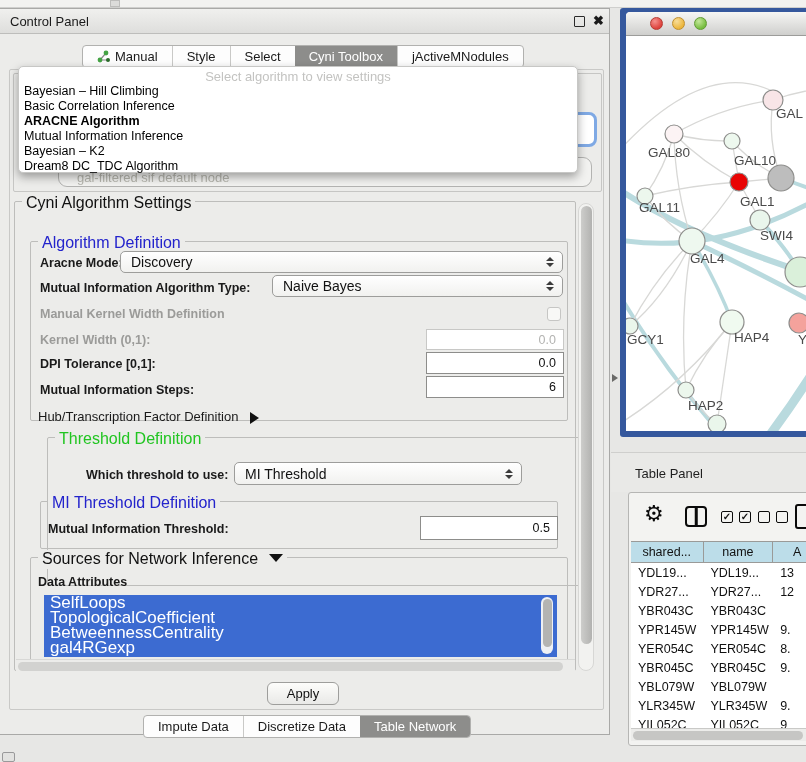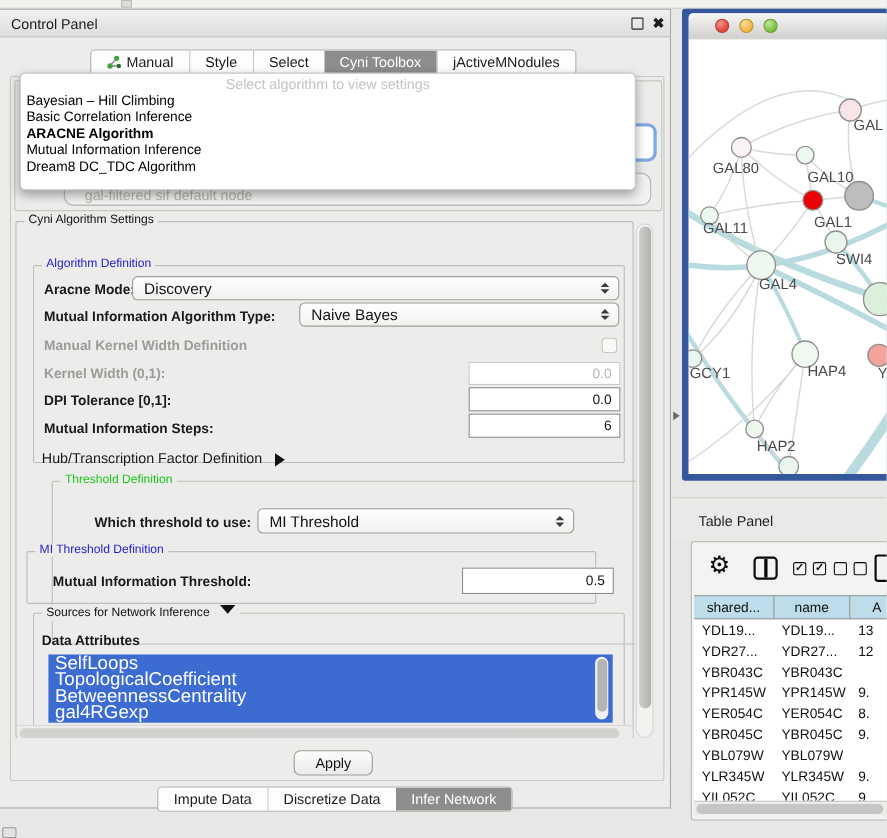--- a/index.html
+++ b/index.html
@@ -26,21 +26,21 @@
   .pitem{font-size:12.5px;line-height:15px;padding-left:5px;color:#000;white-space:nowrap}
   .pitem.hl{font-weight:bold}
   
   .focus-combo{left:552px;top:103px;width:45px;height:35px;background:#fff;border:3px solid #7fa9e4;border-radius:8px;z-index:5}
   .bg-combo{left:58px;top:148px;width:534px;height:30px;background:#f2f2f0;border:1px solid #b3b3b1;border-radius:9px;z-index:6}
   .bg-combo span{position:absolute;left:18px;top:12px;color:#b6b6ae;font-size:13px}
   .outer-box{left:9px;top:60px;width:595px;height:641px;border:1px solid #c9c9c7;border-radius:2px}
   .inner-box{left:13px;top:64px;width:589px;height:119px;border:1px solid #c6c6c4;border-radius:2px}
   
   .gbox{border:1px solid #bdbdbb;border-radius:2px}
-  .gtitle{position:absolute;top:-8px;left:7px;background:#ececea;padding:0 4px;font-size:11px;white-space:nowrap}
+  .gtitle{position:absolute;top:-8px;left:7px;background:#ececea;padding:0 4px;font-size:16px;white-space:nowrap}
   .blue{color:#2323cc}.green{color:#21c521}
   .lbl{position:absolute;font-size:12.5px;font-weight:bold;color:#1a1a1a;white-space:nowrap}
   .lbl.dis{color:#9b9b99}
   .plain{font-weight:normal}
   
   .combo{position:absolute;background:linear-gradient(#ffffff,#f1f1ef);border:1px solid #9d9d9b;border-radius:5px;font-size:14px;display:flex;align-items:center;padding:0 20px 0 10px}
   .arrows{position:absolute;right:7px;top:50%;width:9px;height:14px;margin-top:-7px}
   .arrows:before,.arrows:after{content:"";position:absolute;left:0;border:4px solid transparent}
   .arrows:before{top:-2px;border-bottom-color:#3c3c3c}
   .arrows:after{bottom:-2px;border-top-color:#3c3c3c}
@@ -136,20 +136,21 @@
     <span>gal-filtered sif default node</span>
   </div>
 
   <div class="abs popup">
     <div class="popup-ph">Select algorithm to view settings</div>
     <div id="popup-items">
         <div class="pitem">Bayesian – Hill Climbing</div>
         <div class="pitem">Basic Correlation Inference</div>
         <div class="pitem hl">ARACNE Algorithm</div>
         <div class="pitem">Mutual Information Inference</div>
+        <div class="pitem">Bayesian – K2</div>
         <div class="pitem">Dream8 DC_TDC Algorithm</div>
       </div>
   </div>
 
   <div class="abs gbox" style="left:14px;top:192px;width:562px;height:470px">
     <span class="gtitle">Cyni Algorithm Settings</span>
   </div>
 
   <div class="abs gbox" style="left:30px;top:232px;width:538px;height:180px">
     <span class="gtitle blue">Algorithm Definition</span>
@@ -179,21 +180,21 @@
   </span>
 
   <div class="abs gbox" style="left:47px;top:428px;width:538px;height:149px">
     <span class="gtitle green">Threshold Definition</span>
   </div>
   <span class="lbl" style="left:86px;top:459px">Which threshold to use:</span>
   <div class="combo" style="left:234px;top:453px;width:288px;height:23px">
     <span>MI Threshold</span>
     <span class="arrows"></span>
   </div>
-  <div class="abs gbox" style="left:24px;top:492px;width:518px;height:48px">
+  <div class="abs gbox" style="left:40px;top:492px;width:518px;height:48px">
     <span class="gtitle blue">MI Threshold Definition</span>
   </div>
   <span class="lbl" style="left:48px;top:513px">Mutual Information Threshold:</span>
   <div class="tfield" style="left:420px;top:507px;width:138px;height:24px">0.5</div>
 
   <div class="abs gbox" style="left:30px;top:548px;width:538px;height:112px">
     <span class="gtitle">
       <span>Sources for Network Inference</span>
       <span style="display:inline-block;margin-left:6px;width:0;height:0;border:7px solid transparent;border-top:8px solid #111;vertical-align:-5px"></span>
     </span>
@@ -219,21 +220,21 @@
   <div class="abs applybtn">Apply</div>
 
   <div id="bottom-tabs" class="abs tabbar" style="left:143px;top:706px">
       <span class="tab">
         <span>Impute Data</span>
       </span>
       <span class="tab">
         <span>Discretize Data</span>
       </span>
       <span class="tab sel">
-        <span>Infer Network</span>
+        <span>Table Network</span>
       </span>
     </div>
 </div>
 
 <div class="abs split-arrow"></div>
 
 <div class="abs netwin">
   <div class="net-inner">
     <div class="net-titlebar">
       <span class="tl red" style="left:24px"></span>

